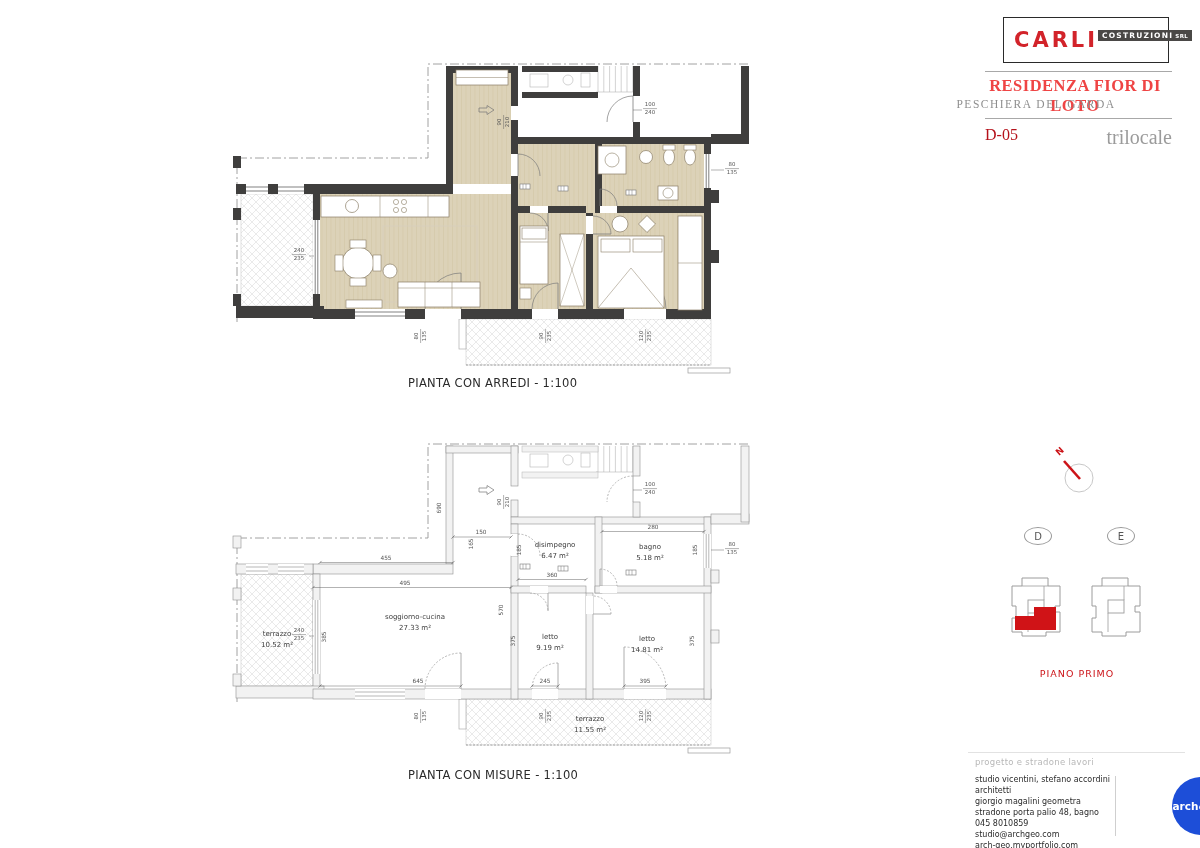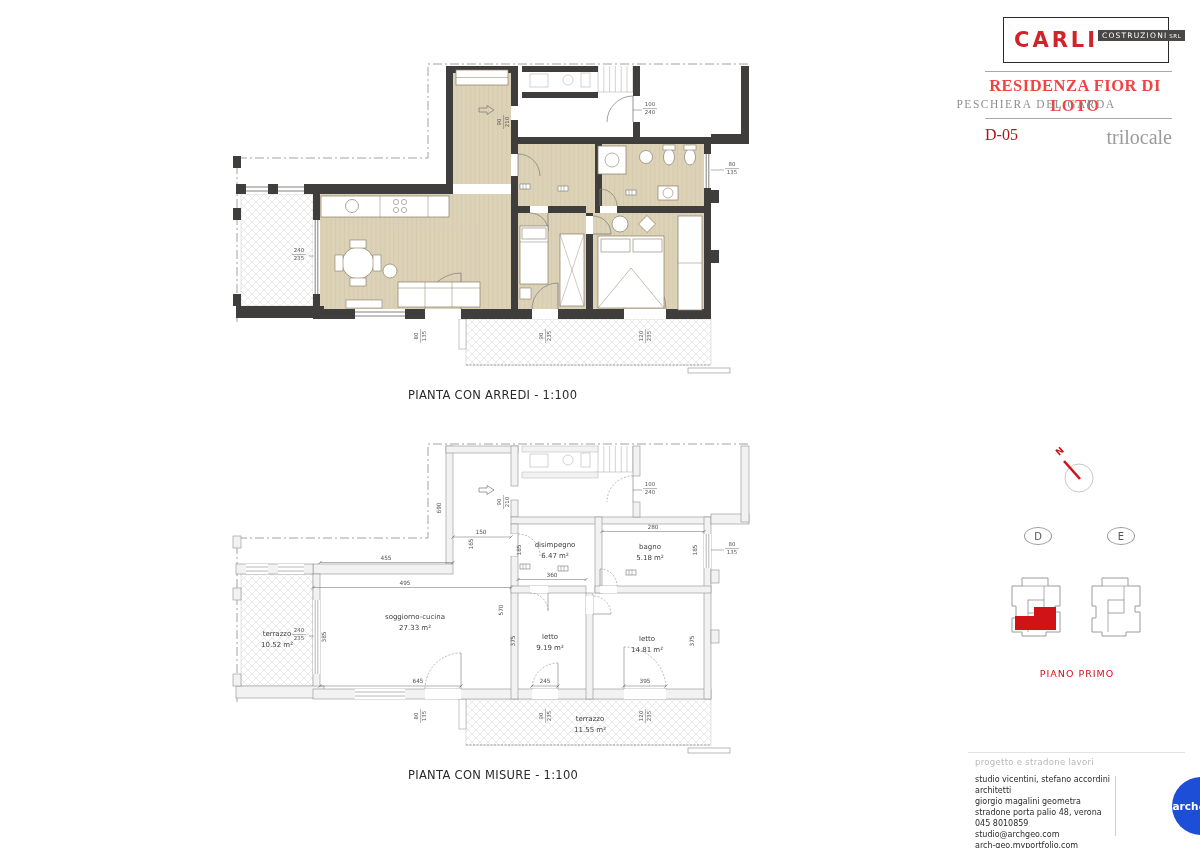--- a/index.html
+++ b/index.html
@@ -4,21 +4,21 @@
 <style>
   html,body{margin:0;padding:0;background:#ffffff;}
   #sheet{position:relative;width:1200px;height:848px;background:#ffffff;overflow:hidden;
          font-family:"DejaVu Sans",sans-serif;}
   .abs{position:absolute;}
   
   #logo-box{left:1003px;top:17px;width:166px;height:46px;border:1px solid #2a2a2a;
             display:flex;align-items:center;justify-content:flex-start;padding-left:6px;box-sizing:border-box;background:#fff;}
   #logo-text-wrap{margin-left:4px;display:flex;flex-direction:row;align-items:flex-start;}
   #logo-brand{font-size:21px;font-weight:bold;color:#d2232a;letter-spacing:3px;line-height:20px;}
-  #logo-sub-box{background:#4a4846;color:#fff;padding:1px 4px;font-size:7.5px;font-weight:normal;
+  #logo-sub-box{background:#4a4846;color:#fff;padding:1px 4px;font-size:7.5px;font-weight:bold;
                 letter-spacing:1.2px;display:flex;align-items:baseline;gap:2px;}
   #logo-srl{font-size:5.5px;letter-spacing:0.5px;}
   .rule{background:#a8a8a8;height:1px;}
   #project-title{left:965px;top:76px;width:220px;text-align:center;
       font-family:"Liberation Serif",serif;font-weight:bold;font-size:16.5px;color:#ef4444;letter-spacing:0.5px;}
   #location{left:926px;top:98px;width:220px;text-align:center;
       font-family:"Liberation Serif",serif;font-size:11.5px;color:#8e8e8e;letter-spacing:1.5px;}
   #unit-code{left:985px;top:126px;font-family:"Liberation Serif",serif;font-weight:normal;font-size:16px;color:#b5121b;}
   #unit-type{left:1060px;top:126px;width:112px;text-align:right;font-family:"Liberation Serif",serif;
       font-size:20px;color:#9b9b9b;}
@@ -223,21 +223,21 @@
         <text x="345" y="276.4" font-size="5.4" fill="#555" text-anchor="middle" font-family="DejaVu Sans, sans-serif">90</text>
         <line x1="338" y1="278.6" x2="352" y2="278.6" stroke="#555" stroke-width="0.45"></line>
         <text x="345" y="284.4" font-size="5.4" fill="#555" text-anchor="middle" font-family="DejaVu Sans, sans-serif">235</text>
       </g>
       <g transform="rotate(-90 445 278)">
         <text x="445" y="276.4" font-size="5.4" fill="#555" text-anchor="middle" font-family="DejaVu Sans, sans-serif">120</text>
         <line x1="438" y1="278.6" x2="452" y2="278.6" stroke="#555" stroke-width="0.45"></line>
         <text x="445" y="284.4" font-size="5.4" fill="#555" text-anchor="middle" font-family="DejaVu Sans, sans-serif">235</text>
       </g>
     </svg>
-  <div class="abs caption" style="left:408px;top:388px;">PIANTA CON ARREDI - 1:100</div>
+  <div class="abs caption" style="left:408px;top:376px;">PIANTA CON ARREDI - 1:100</div>
 
   <svg id="plan-misure" class="abs" style="left:200px;top:438px;" width="560" height="330" viewBox="0 0 560 330">
       <defs>
    <pattern id="woodm" width="4.5" height="8" patternUnits="userSpaceOnUse">
      <rect width="4.5" height="8" fill="#dcd2b8"></rect>
           <line x1="0" y1="0" x2="0" y2="8" stroke="#cabc97" stroke-width="0.7"></line>
    </pattern>
    <pattern id="hatchm" width="8" height="8" patternUnits="userSpaceOnUse">
      <rect width="8" height="8" fill="#ffffff"></rect>
      <path d="M0,0 L8,8 M8,0 L0,8" stroke="#d4d4d4" stroke-width="0.5"></path>
@@ -478,21 +478,21 @@
       <line x1="20" y1="39" x2="20" y2="58" stroke="#9c9c9c" stroke-width="0.8"></line>
     </svg>
 
   <div id="piano-label" class="abs">PIANO PRIMO</div>
 
   <div class="abs" style="left:968px;top:752px;width:217px;height:1px;background:#e2e2e2;"></div>
   <div id="footer-head" class="abs">progetto e stradone lavori</div>
   <div id="footer-lines" class="abs">
     <div>studio vicentini, stefano accordini architetti</div>
     <div>giorgio magalini geometra</div>
-    <div>stradone porta palio 48, verona</div>
+    <div>stradone porta palio 48, bagno</div>
     <div>045 8010859</div>
     <div>studio@archgeo.com</div>
     <div>arch-geo.myportfolio.com</div>
   </div>
   <div id="footer-vrule" class="abs"></div>
   <div id="ag-circle" class="abs">arch&amp;geo</div>
 
 </div>
 
 </body></html>

